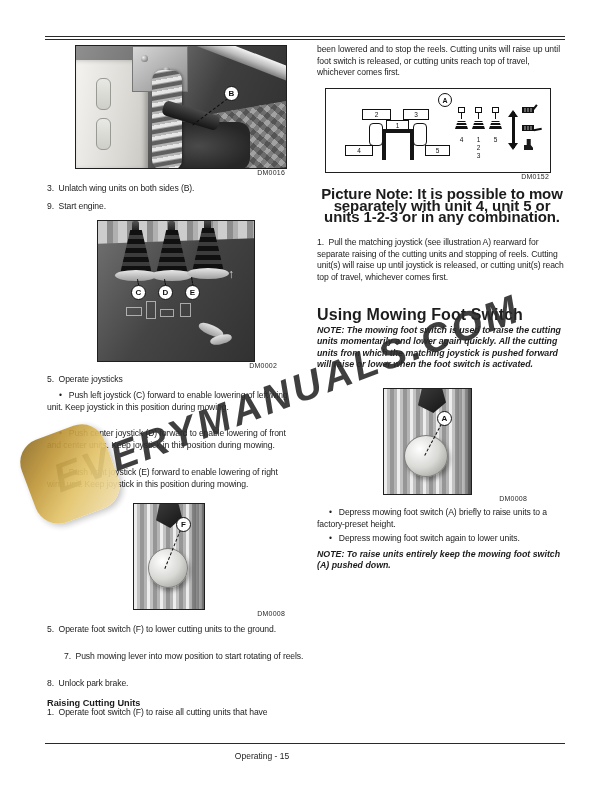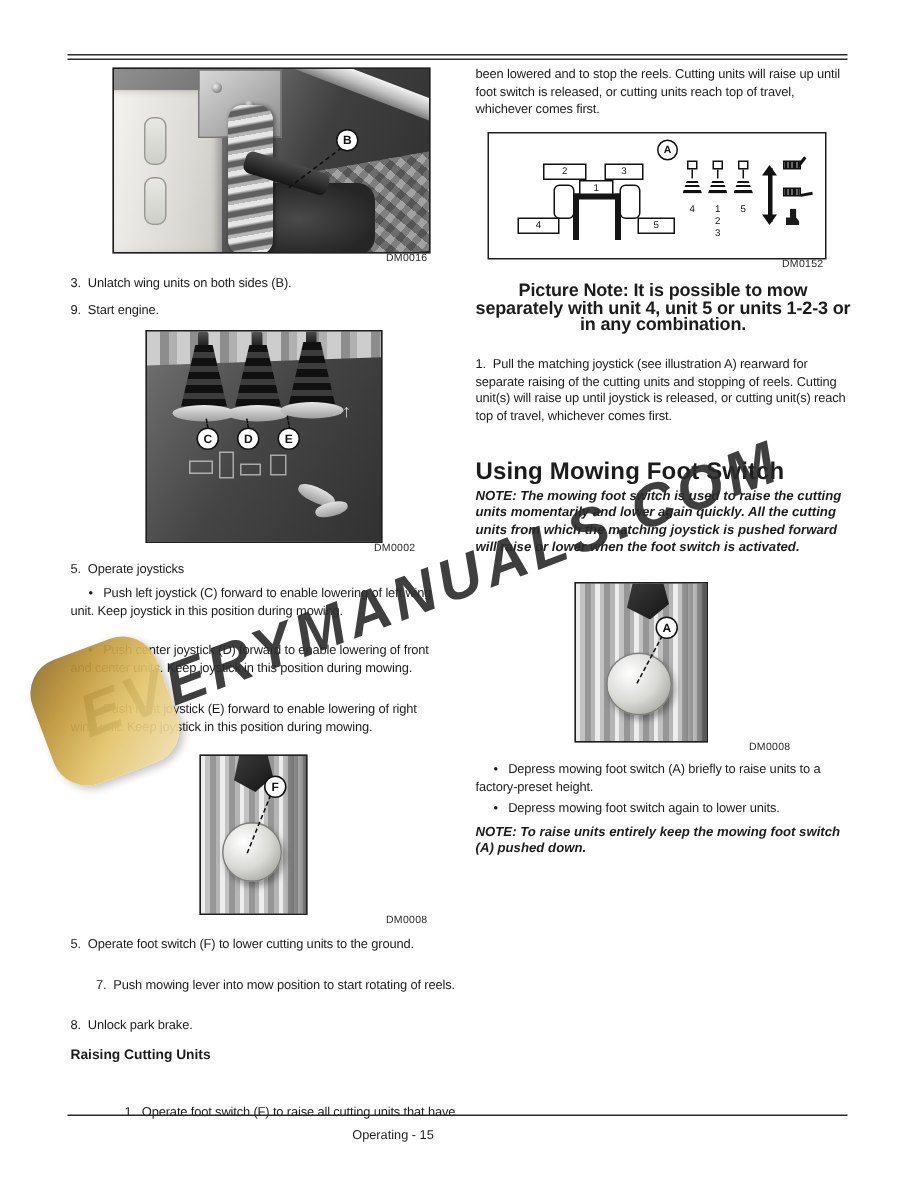--- a/index.html
+++ b/index.html
@@ -146,21 +146,21 @@
     <div class="pedal-knob" style="left:14px;top:44px;width:38px;height:38px;"></div>
     <div class="cline" style="left:47px;top:26px;width:42px;transform:rotate(112deg);"></div>
     <div class="callout" style="left:42px;top:13px;">F</div>
   </div>
   <div class="abs caption" style="left:133px;top:610px;width:152px;">DM0008</div>
 
   <div class="abs txt num" style="left:47px;top:624px;width:250px;">5.  Operate foot switch (F) to lower cutting units to the ground.</div>
   <div class="abs txt num" style="left:64px;top:651px;width:250px;">7.  Push mowing lever into mow position to start rotating of reels.</div>
   <div class="abs txt num" style="left:47px;top:678px;width:250px;">8.  Unlock park brake.</div>
   <div class="abs h-small" style="left:47px;top:698px;width:250px;">Raising Cutting Units</div>
-  <div class="abs txt num" style="left:47px;top:736px;width:252px;margin-left:36px;">1.  Operate foot switch (F) to raise all cutting units that have</div>
+  <div class="abs txt num" style="left:47px;top:707px;width:252px;">1.  Operate foot switch (F) to raise all cutting units that have</div>
 
   <div class="abs txt" style="left:317px;top:44px;width:250px;">been lowered and to stop the reels. Cutting units will raise up until foot switch is released, or cutting units reach top of travel, whichever comes first.</div>
 
   <div class="diagram" style="left:325px;top:88px;width:224px;height:83px;">
     <div class="callout" style="left:112px;top:4px;width:12px;height:12px;font-size:7px;">A</div>
     <div class="dbox" style="left:36px;top:20px;width:27px;">2</div>
     <div class="dbox" style="left:77px;top:20px;width:24px;">3</div>
     <div class="dbox" style="left:60px;top:31px;width:21px;">1</div>
     <div class="wheel" style="left:43px;top:34px;"></div>
     <div class="wheel" style="left:87px;top:34px;"></div>
@@ -195,21 +195,21 @@
       <div class="body"></div>
     </div>
     <div class="lev" style="left:196px;top:34px;">
       <div class="stick" style="left:11px;bottom:2px;transform:rotate(80deg);"></div>
       <div class="body"></div>
     </div>
     <div class="lev3" style="left:198px;top:50px;"></div>
   </div>
   <div class="abs caption" style="left:325px;top:173px;width:224px;">DM0152</div>
 
-  <div class="abs txt bold center" style="left:317px;top:188px;width:250px;font-size:12px;">Picture Note: It is possible to mow separately with unit 4, unit 5 or units 1-2-3 or in any combination.</div>
+  <div class="abs txt bold center" style="left:317px;top:188px;width:250px;font-size:15px;">Picture Note: It is possible to mow separately with unit 4, unit 5 or units 1-2-3 or in any combination.</div>
   <div class="abs txt num" style="left:317px;top:237px;width:252px;">1.  Pull the matching joystick (see illustration A) rearward for separate raising of the cutting units and stopping of reels. Cutting unit(s) will raise up until joystick is released, or cutting unit(s) reach top of travel, whichever comes first.</div>
 
   <div class="abs h-big" style="left:317px;top:306px;width:250px;">Using Mowing Foot Switch</div>
   <div class="abs note" style="left:317px;top:325px;width:252px;">NOTE: The mowing foot switch is used to raise the cutting units momentarily and lower again quickly. All the cutting units from which the matching joystick is pushed forward will raise or lower when the foot switch is activated.</div>
 
   <div class="photo" style="left:383px;top:388px;width:87px;height:105px;">
     <div class="abs pedal-bg"></div>
     <div class="abs pedal-shadow"></div>
     <div class="pedal-boot" style="left:34px;top:-2px;width:28px;height:26px;"></div>
     <div class="pedal-knob" style="left:20px;top:46px;width:42px;height:40px;"></div>

